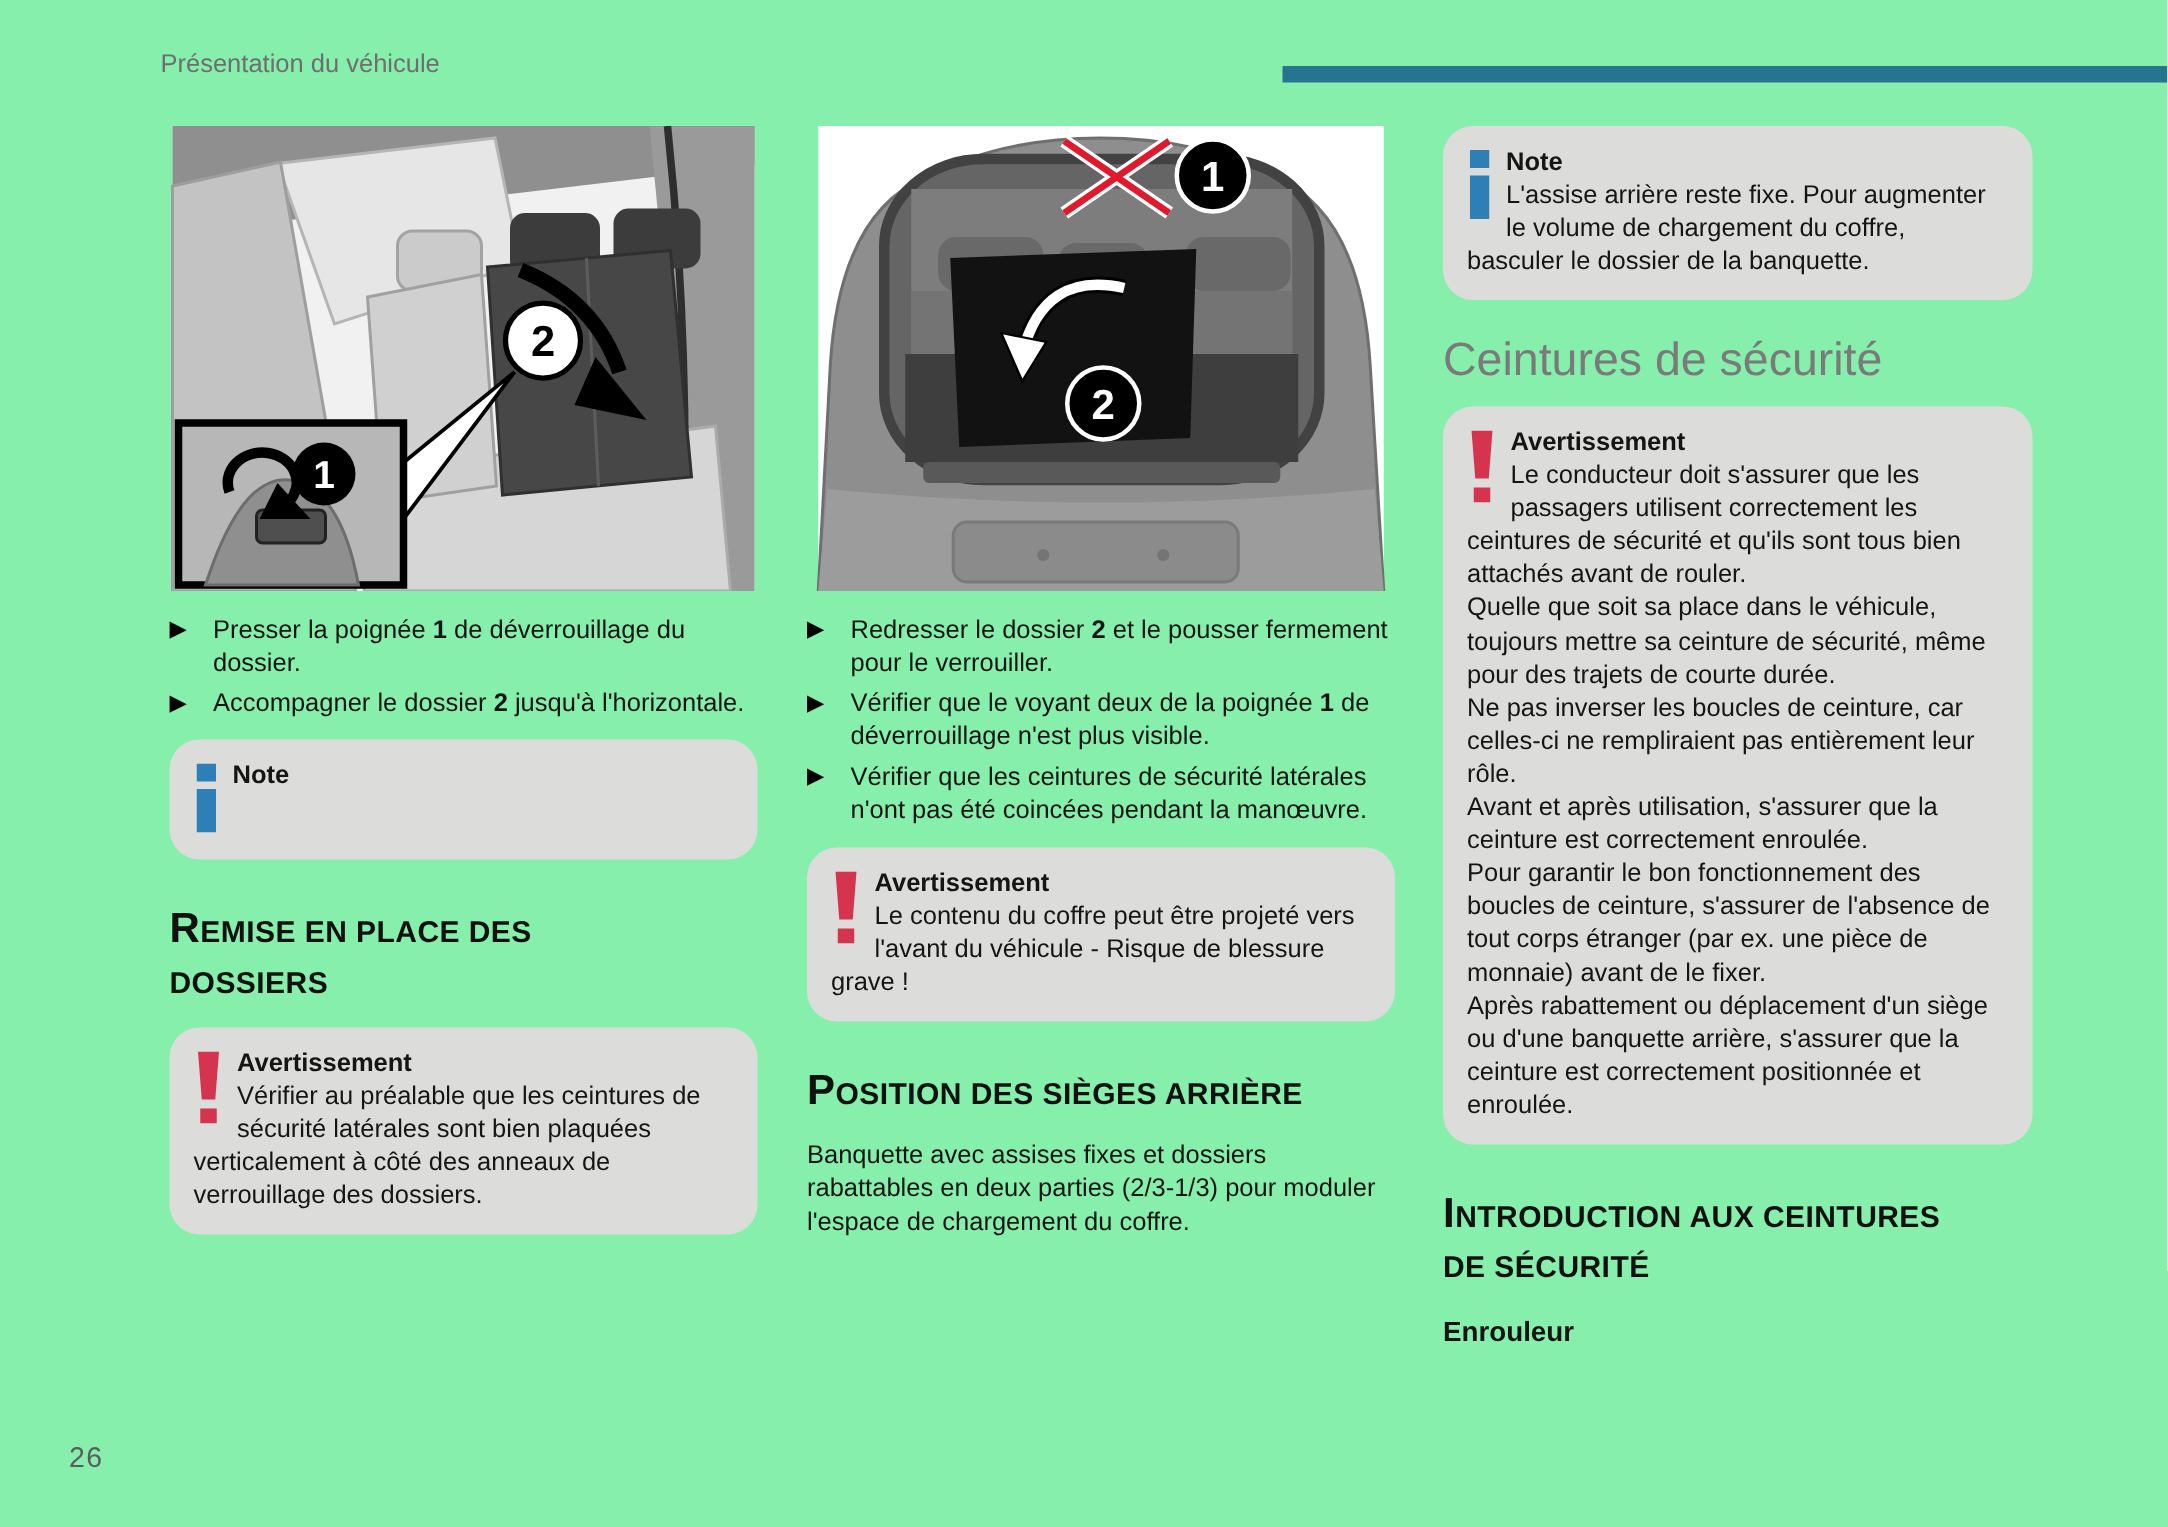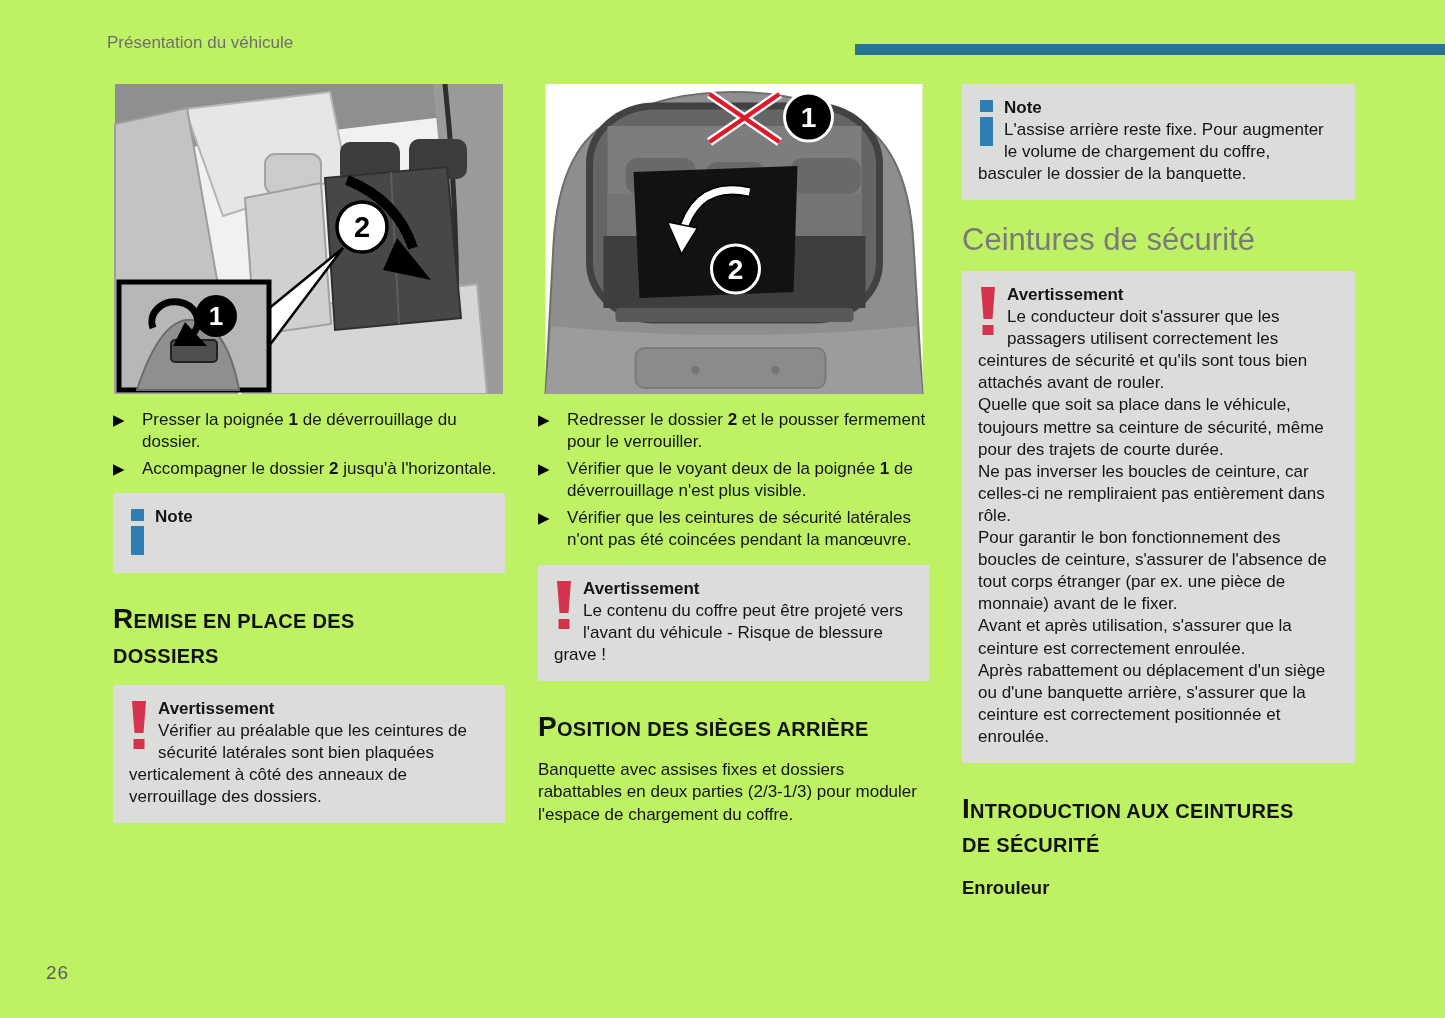--- a/index.html
+++ b/index.html
@@ -1,35 +1,35 @@
 <!DOCTYPE html>
 <html style="--accent: #26758f; --note-blue: #2e7fb5; --warn-red: #d5344e; --box-bg: #dcdcda;"><head>
 <meta charset="utf-8">
 <style>
   html,body { margin:0; padding:0; background:#fff; }
   .page {
-    position:relative; width:1445px; height:1018px; background:#bef264;
+    position:relative; width:1445px; height:1018px; background:#86efac;
     font-family:"Liberation Sans", sans-serif; color:#151515; overflow:hidden;
   }
   .header-title { position:absolute; left:107px; top:33px; font-size:17px; color:#6e6e6e; }
   .accent-bar { position:absolute; left:855px; right:0; top:44px; height:11px; background:var(--accent,#26758f); }
   .page-number { position:absolute; left:46px; top:962px; font-size:19px; font-weight:normal; color:#5c5c5c; letter-spacing:1px; }
 
   .col { position:absolute; top:84px; font-size:17px; line-height:1.3; }
   .col1 { left:113px; width:392px; }
   .col2 { left:538px; width:392px; }
   .col3 { left:962px; width:393px; }
 
   .figure { display:block; width:100%; height:310px; margin:0 0 15px 0; }
 
   .bullet { position:relative; padding-left:29px; margin:0 0 5px 0; }
   .bullet .arrow { position:absolute; left:0; top:1px; font-size:15px; color:#000; }
   .b { font-weight:bold; }
 
-  .box { background:var(--box-bg,#dcdcda); border-radius:1px; padding:13px 16px 15px 16px; margin:13px 0 18px 0; overflow:hidden; }
+  .box { background:var(--box-bg,#dcdcda); border-radius:20px; padding:13px 16px 15px 16px; margin:13px 0 18px 0; overflow:hidden; }
   .box .flag { float:left; margin:3px 11px 3px 2px; }
   .box-title { font-weight:bold; }
   .par { margin:0; }
 
   .h1 { font-size:31px; font-weight:normal; color:#7a7a7a; margin:22px 0 10px 0; line-height:1.15; }
   .h2 { font-size:20px; font-weight:bold; color:#111; text-transform:uppercase; letter-spacing:0.3px;
         line-height:1.55; max-width:345px; margin:24px 0 11px 0; }
   .h2::first-letter { font-size:28px; }
   .h3 { font-size:18.5px; font-weight:bold; margin:15px 0 6px 0; }
   .paragraph { margin:0 0 6px 0; }
@@ -185,23 +185,23 @@
 
     <div class="box">
       <svg class="flag" width="16" height="48">
         <path d="M1,0 H15 L12.5,32 H3.5 Z" fill="var(--warn-red,#d5344e)"></path>
         <rect x="2.5" y="38" width="11" height="10" fill="var(--warn-red,#d5344e)"></rect>
       </svg>
       <div class="box-title">Avertissement</div>
       <div>
           <div class="par">Le conducteur doit s'assurer que les passagers utilisent correctement les ceintures de sécurité et qu'ils sont tous bien attachés avant de rouler.</div>
           <div class="par">Quelle que soit sa place dans le véhicule, toujours mettre sa ceinture de sécurité, même pour des trajets de courte durée.</div>
-          <div class="par">Ne pas inverser les boucles de ceinture, car celles-ci ne rempliraient pas entièrement dans rôle.</div>
+          <div class="par">Ne pas inverser les boucles de ceinture, car celles-ci ne rempliraient pas entièrement leur rôle.</div>
+          <div class="par">Avant et après utilisation, s'assurer que la ceinture est correctement enroulée.</div>
           <div class="par">Pour garantir le bon fonctionnement des boucles de ceinture, s'assurer de l'absence de tout corps étranger (par ex. une pièce de monnaie) avant de le fixer.</div>
-          <div class="par">Avant et après utilisation, s'assurer que la ceinture est correctement enroulée.</div>
           <div class="par">Après rabattement ou déplacement d'un siège ou d'une banquette arrière, s'assurer que la ceinture est correctement positionnée et enroulée.</div>
         </div>
     </div>
 
     <div class="h2">Introduction aux ceintures de sécurité</div>
     <div class="h3">Enrouleur</div>
   </div>
 
   <div class="page-number">26</div>
 </div>

